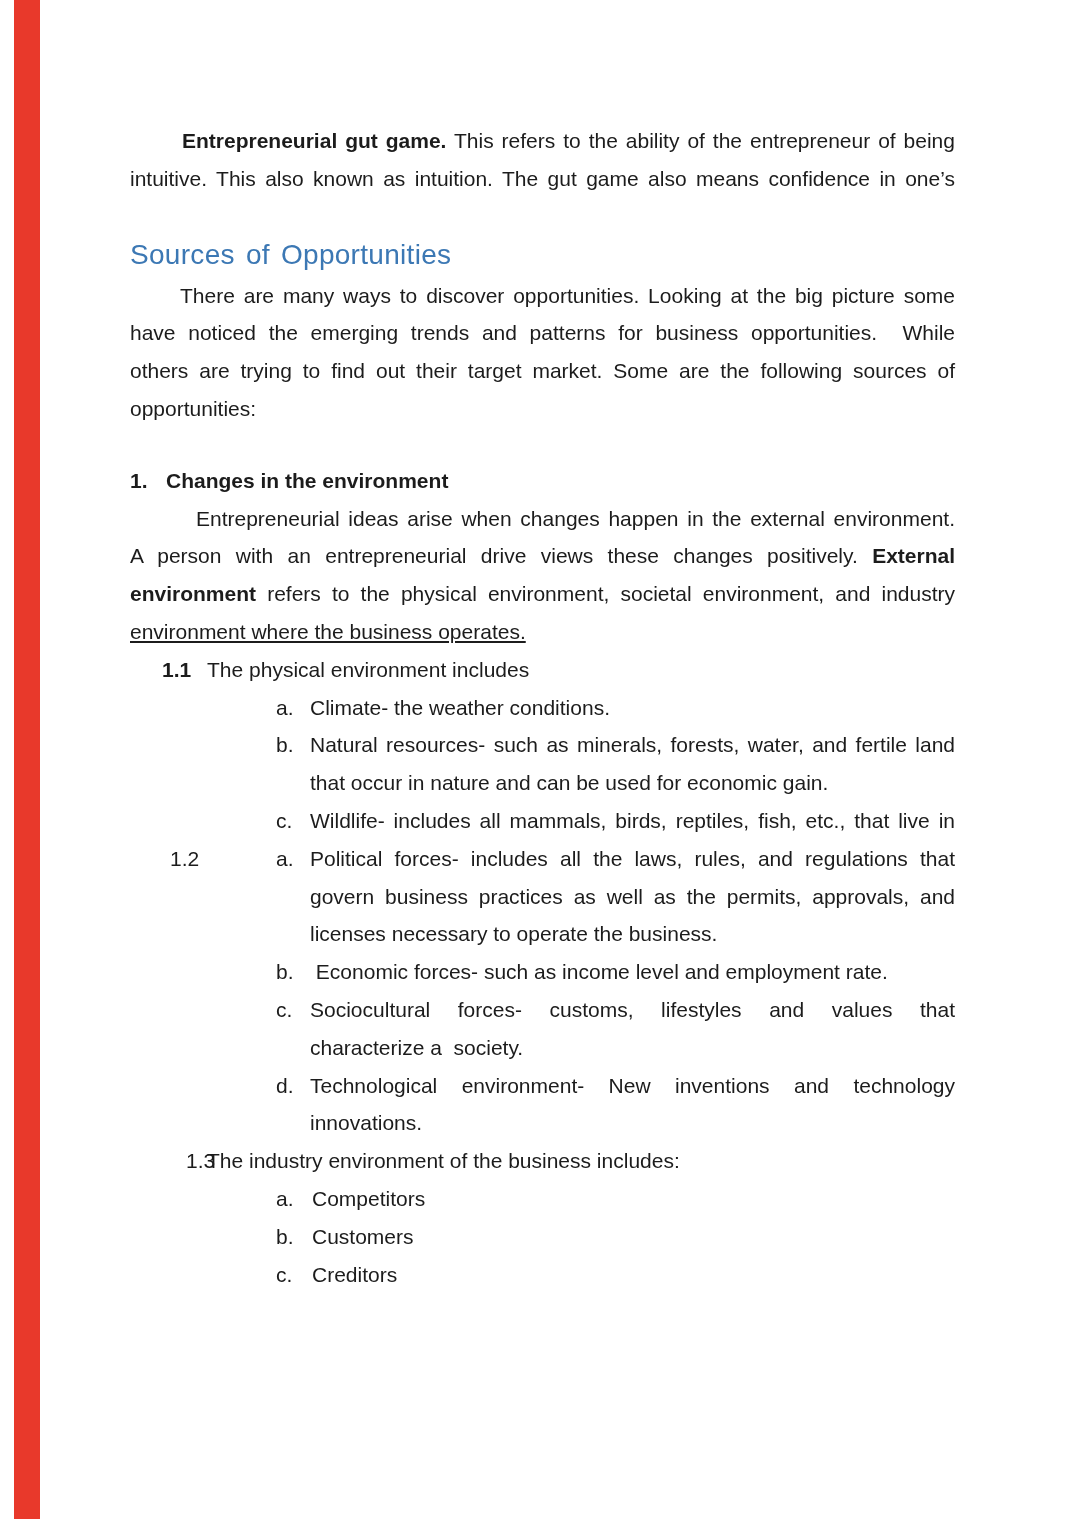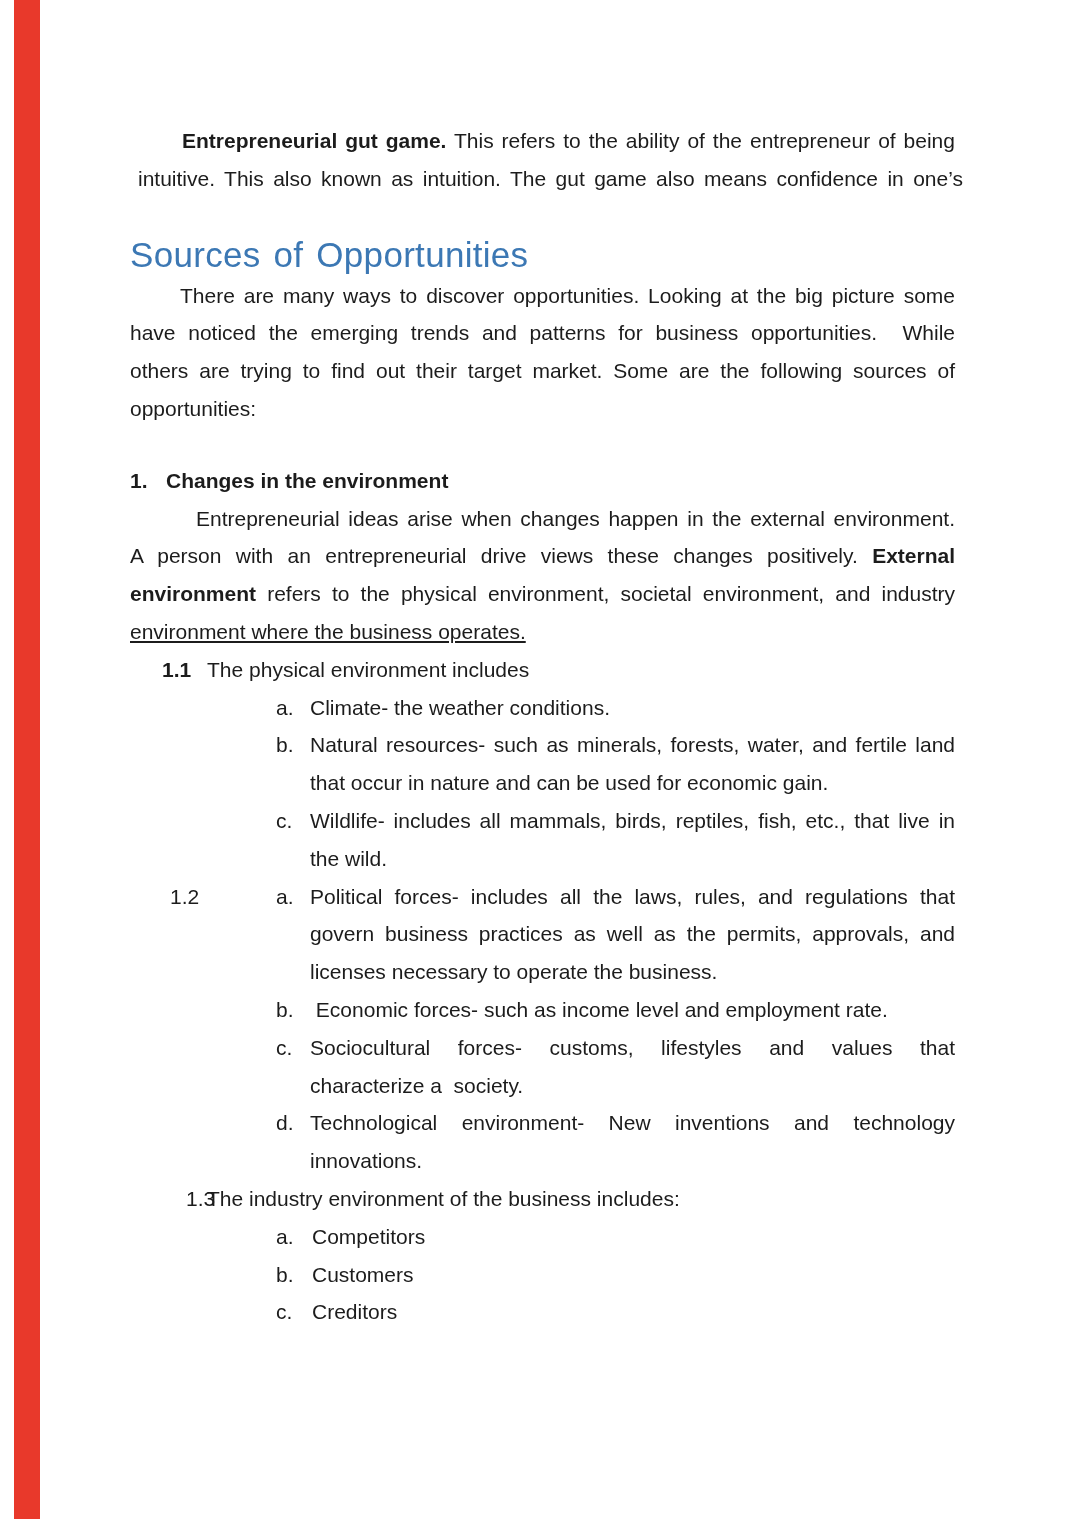--- a/index.html
+++ b/index.html
@@ -42,35 +42,35 @@
   .line.just {
     text-align: justify;
     text-align-last: justify;
   }
   .marker {
     position: absolute;
     top: 0;
   }
   .b { font-weight: bold; }
   .heading {
-    font-size: 35px;
+    font-size: 28px;
     line-height: 44px;
     letter-spacing: 0.3px;
     word-spacing: 3px;
   }
 </style>
 </head>
 <body>
 
 <div class="page" style="background: rgb(255, 255, 255); color: rgb(28, 28, 28);">
   <div class="red-bar" style="background: rgb(232, 57, 43);"></div>
   <div class="doc-body">
       <div class="block">
         <div class="line just" style="padding-left: 52px;"><span class="b">Entrepreneurial gut game.</span><span> This refers to the ability of the entrepreneur of being</span></div>
-        <div class="line just" style="padding-left: 0px; margin-left: 8px;"><span>intuitive. This also known as intuition. The gut game also means confidence in one’s</span></div>
+        <div class="line just" style="padding-left: 0px;"><span>intuitive. This also known as intuition. The gut game also means confidence in one’s</span></div>
       </div>
       <div class="block heading" style="margin-top: 35px; color: rgb(60, 120, 180);">Sources of Opportunities</div>
       <div class="block">
         <div class="line just" style="padding-left: 50px;"><span>There are many ways to discover opportunities. Looking at the big picture some</span></div>
         <div class="line just" style="padding-left: 0px;"><span>have noticed the emerging trends and patterns for business opportunities.  While</span></div>
         <div class="line just" style="padding-left: 0px;"><span>others are trying to find out their target market. Some are the following sources of</span></div>
         <div class="line" style="padding-left: 0px;"><span>opportunities:</span></div>
       </div>
       <div class="block" style="margin-top: 34px;">
         <div class="line" style="padding-left: 36px;"><span class="marker b" style="left: 0px;">1.</span><span class="b">Changes in the environment</span></div>
@@ -86,21 +86,20 @@
       </div>
       <div class="block">
         <div class="line" style="padding-left: 180px;"><span class="marker" style="left: 146px;">a.</span><span>Climate- the weather conditions.</span></div>
       </div>
       <div class="block">
         <div class="line just" style="padding-left: 180px;"><span class="marker" style="left: 146px;">b.</span><span>Natural resources- such as minerals, forests, water, and fertile land</span></div>
         <div class="line" style="padding-left: 180px;"><span>that occur in nature and can be used for economic gain.</span></div>
       </div>
       <div class="block">
         <div class="line just" style="padding-left: 180px;"><span class="marker" style="left: 146px;">c.</span><span>Wildlife- includes all mammals, birds, reptiles, fish, etc., that live in</span></div>
-        <div class="line" style="padding-left: 180px;"><span>the wild.</span></div>
       </div>
       <div class="block">
         <div class="line" style="padding-left: 77px;"><span class="marker" style="left: 40px;">1.2</span></div>
       </div>
       <div class="block">
         <div class="line just" style="padding-left: 180px;"><span class="marker" style="left: 146px;">a.</span><span>Political forces- includes all the laws, rules, and regulations that</span></div>
         <div class="line just" style="padding-left: 180px;"><span>govern business practices as well as the permits, approvals, and</span></div>
         <div class="line" style="padding-left: 180px;"><span>licenses necessary to operate the business.</span></div>
       </div>
       <div class="block">

